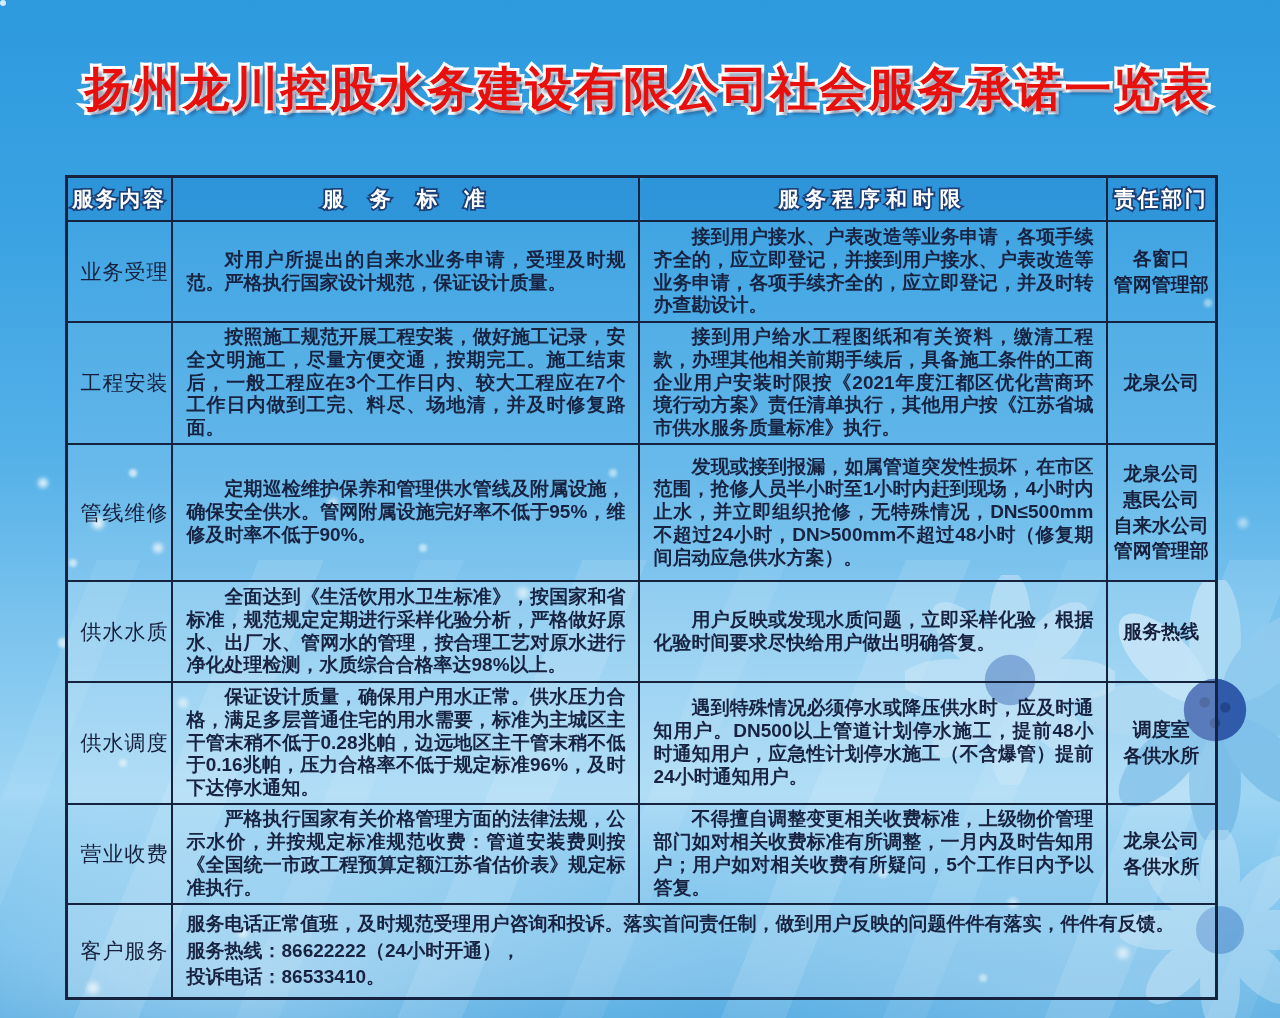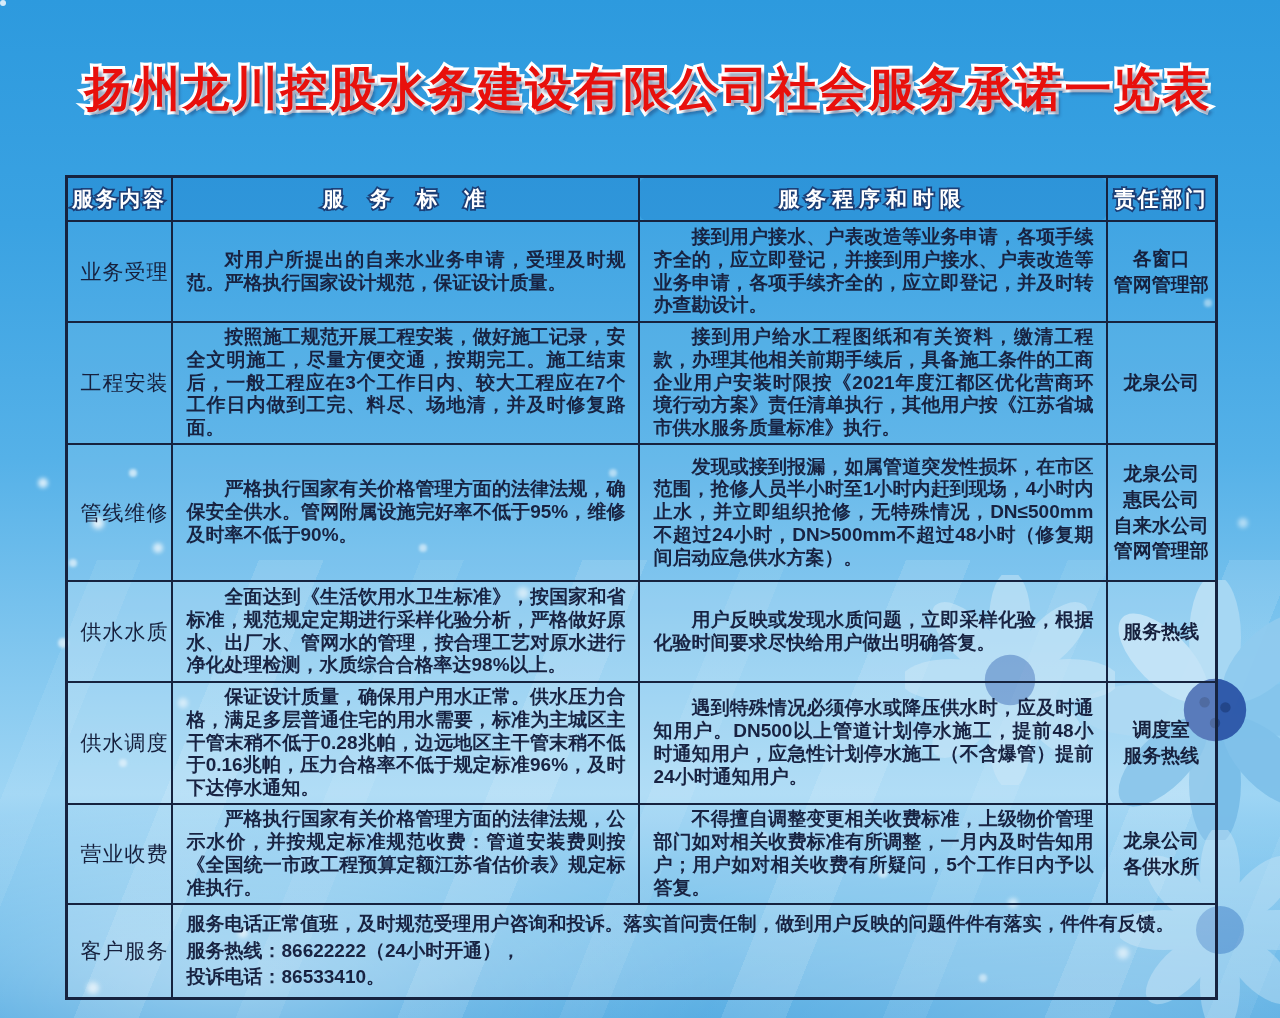--- a/index.html
+++ b/index.html
@@ -172,39 +172,39 @@
 管网管理部</td>
       </tr>
       <tr class="r2">
         <td class="cat">工程安装</td>
         <td class="std">按照施工规范开展工程安装，做好施工记录，安全文明施工，尽量方便交通，按期完工。施工结束后，一般工程应在3个工作日内、较大工程应在7个工作日内做到工完、料尽、场地清，并及时修复路面。</td>
         <td class="proc">接到用户给水工程图纸和有关资料，缴清工程款，办理其他相关前期手续后，具备施工条件的工商企业用户安装时限按《2021年度江都区优化营商环境行动方案》责任清单执行，其他用户按《江苏省城市供水服务质量标准》执行。</td>
         <td class="dept">龙泉公司</td>
       </tr>
       <tr class="r3">
         <td class="cat">管线维修</td>
-        <td class="std">严格执行国家有关价格管理方面的法律法规，确保安全供水。管网附属设施完好率不低于95%，维修及时率不低于90%。</td>
+        <td class="std">定期巡检维护保养和管理供水管线及附属设施，确保安全供水。管网附属设施完好率不低于95%，维修及时率不低于90%。</td>
         <td class="proc">发现或接到报漏，如属管道突发性损坏，在市区范围，抢修人员半小时至1小时内赶到现场，4小时内止水，并立即组织抢修，无特殊情况，DN≤500mm不超过24小时，DN&gt;500mm不超过48小时（修复期间启动应急供水方案）。</td>
         <td class="dept">龙泉公司
 惠民公司
 自来水公司
 管网管理部</td>
       </tr>
       <tr class="r5">
         <td class="cat">供水水质</td>
         <td class="std">全面达到《生活饮用水卫生标准》，按国家和省标准，规范规定定期进行采样化验分析，严格做好原水、出厂水、管网水的管理，按合理工艺对原水进行净化处理检测，水质综合合格率达98%以上。</td>
         <td class="proc">用户反映或发现水质问题，立即采样化验，根据化验时间要求尽快给用户做出明确答复。</td>
         <td class="dept">服务热线</td>
       </tr>
       <tr class="r6">
         <td class="cat">供水调度</td>
         <td class="std">保证设计质量，确保用户用水正常。供水压力合格，满足多层普通住宅的用水需要，标准为主城区主干管末稍不低于0.28兆帕，边远地区主干管末稍不低于0.16兆帕，压力合格率不低于规定标准96%，及时下达停水通知。</td>
         <td class="proc">遇到特殊情况必须停水或降压供水时，应及时通知用户。DN500以上管道计划停水施工，提前48小时通知用户，应急性计划停水施工（不含爆管）提前24小时通知用户。</td>
         <td class="dept">调度室
-服务热线</td>
+各供水所</td>
       </tr>
       <tr class="r7">
         <td class="cat">营业收费</td>
         <td class="std">严格执行国家有关价格管理方面的法律法规，公示水价，并按规定标准规范收费：管道安装费则按《全国统一市政工程预算定额江苏省估价表》规定标准执行。</td>
         <td class="proc">不得擅自调整变更相关收费标准，上级物价管理部门如对相关收费标准有所调整，一月内及时告知用户；用户如对相关收费有所疑问，5个工作日内予以答复。</td>
         <td class="dept">龙泉公司
 各供水所</td>
       </tr>
       <tr class="r8">
         <td class="cat">客户服务</td>

